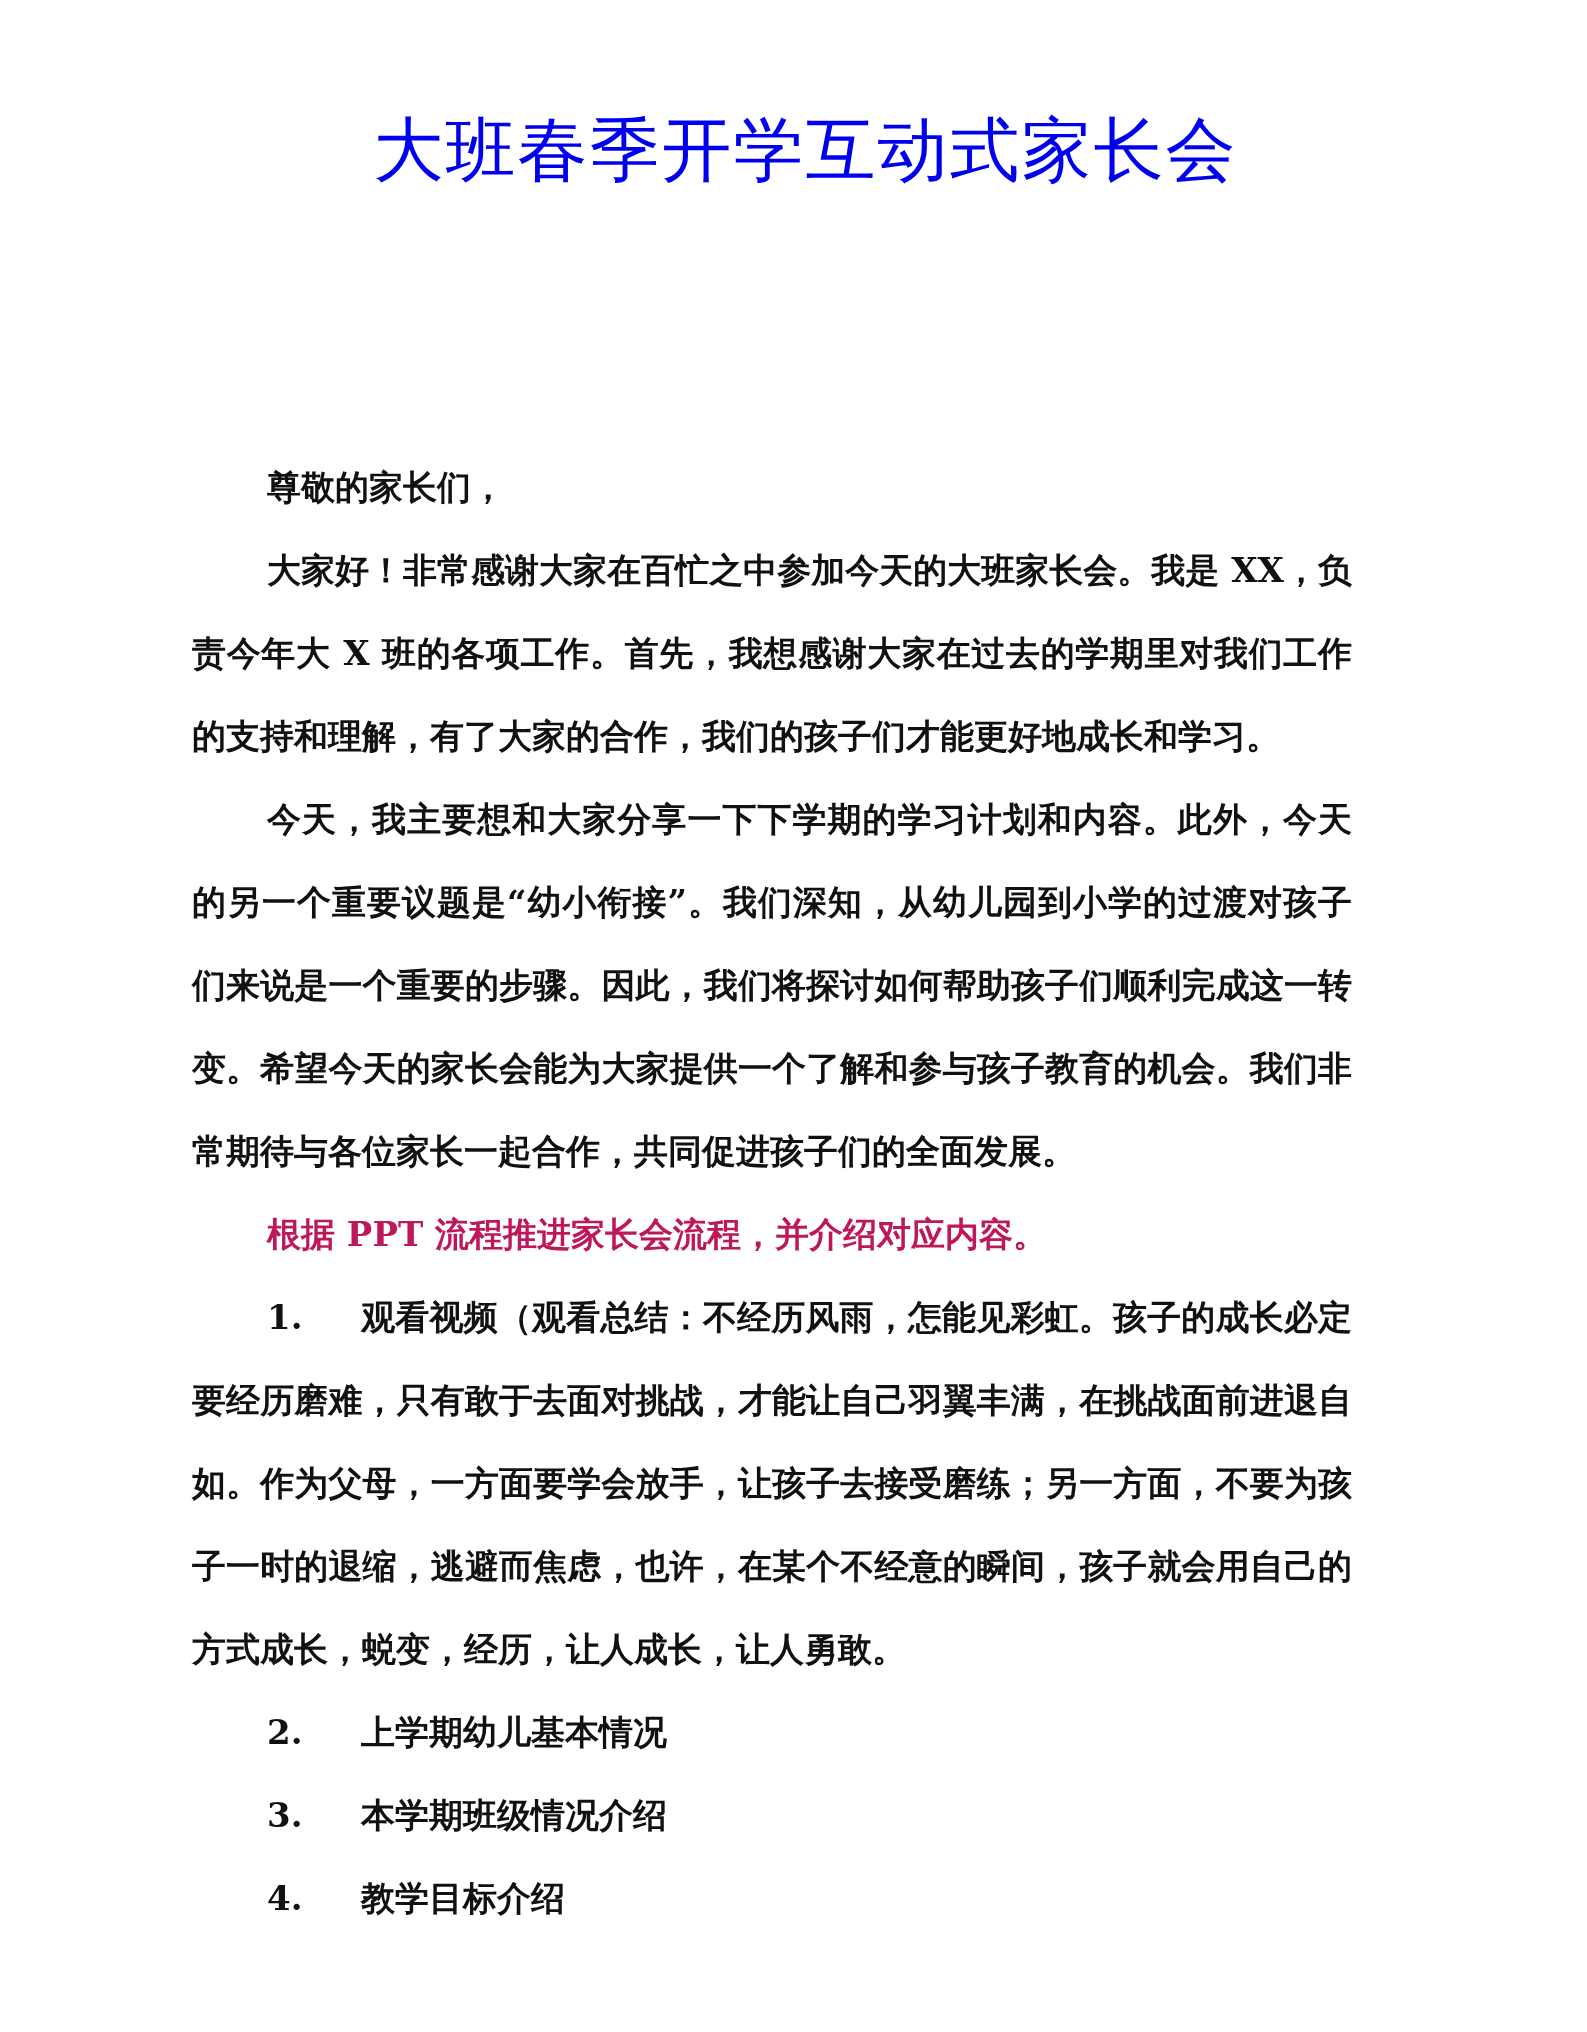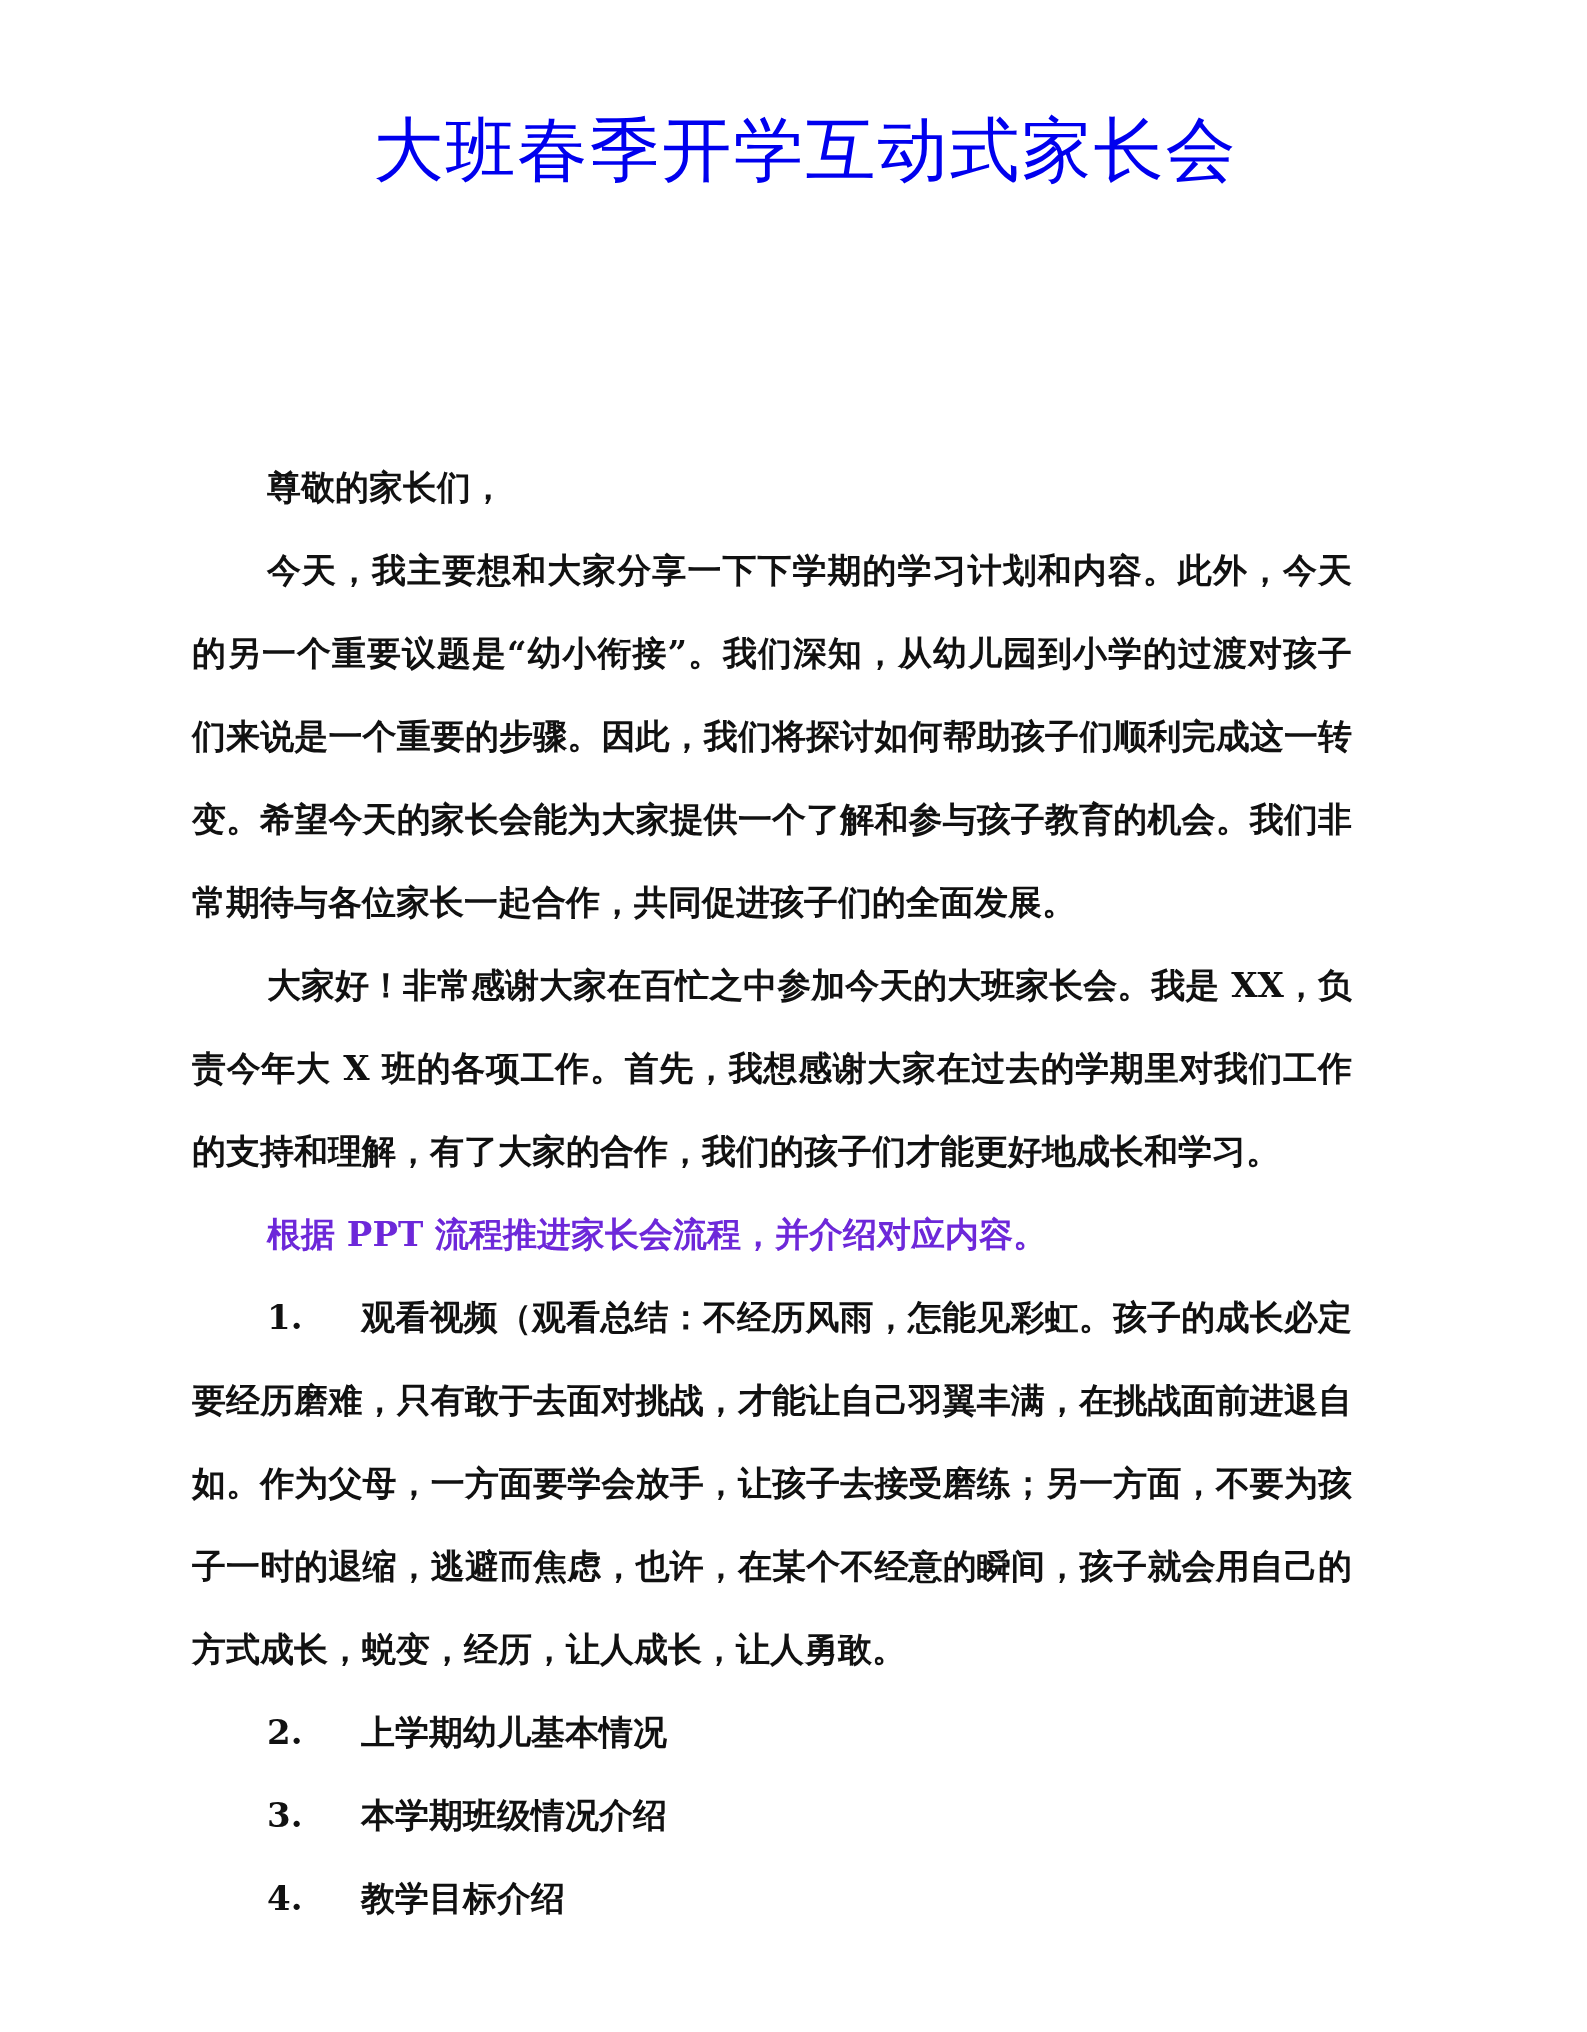--- a/index.html
+++ b/index.html
@@ -12,35 +12,35 @@
   }
   .title.l1 { top: 105px; }
   .title.l2 { top: 230px; }
   .body-text {
     position: absolute; left: 180px; width: 1160px;
     font-family: "DejaVu Serif", "Liberation Serif", serif;
     font-size: 34px; line-height: 83px; color: #111111;
     text-align: justify; text-align-last: left; font-weight: bold;
   }
   .para { margin: 0; text-indent: 75px; }
-  .para.blue { color: #6d28d9; }
+  .para.blue { color: #be185d; }
   .list-item { margin: 0; position: relative; }
   .list-item .num { display: inline-block; width: 94px; padding-left: 75px; }
   .list-item.first { text-indent: 0; }
 </style>
 </head>
 <body>
 
 <div class="page">
   <div class="title l1">大班春季开学互动式家长会</div>
 
   <div class="body-text" style="top: 446px;">
     <p class="para">尊敬的家长们，</p>
+    <p class="para">大家好！非常感谢大家在百忙之中参加今天的大班家长会。我是 XX，负责今年大 X 班的各项工作。首先，我想感谢大家在过去的学期里对我们工作的支持和理解，有了大家的合作，我们的孩子们才能更好地成长和学习。</p>
     <p class="para">今天，我主要想和大家分享一下下学期的学习计划和内容。此外，今天的另一个重要议题是“幼小衔接”。我们深知，从幼儿园到小学的过渡对孩子们来说是一个重要的步骤。因此，我们将探讨如何帮助孩子们顺利完成这一转变。希望今天的家长会能为大家提供一个了解和参与孩子教育的机会。我们非常期待与各位家长一起合作，共同促进孩子们的全面发展。</p>
-    <p class="para">大家好！非常感谢大家在百忙之中参加今天的大班家长会。我是 XX，负责今年大 X 班的各项工作。首先，我想感谢大家在过去的学期里对我们工作的支持和理解，有了大家的合作，我们的孩子们才能更好地成长和学习。</p>
     <p class="para blue">根据 PPT 流程推进家长会流程，并介绍对应内容。</p>
 
     <p class="list-item first"><span class="num">1.</span><span>观看视频（观看总结：不经历风雨，怎能见彩虹。孩子的成长必定要经历磨难，只有敢于去面对挑战，才能让自己羽翼丰满，在挑战面前进退自如。作为父母，一方面要学会放手，让孩子去接受磨练；另一方面，不要为孩子一时的退缩，逃避而焦虑，也许，在某个不经意的瞬间，孩子就会用自己的方式成长，蜕变，经历，让人成长，让人勇敢。</span></p>
     <p class="list-item"><span class="num">2.</span><span>上学期幼儿基本情况</span></p>
     <p class="list-item"><span class="num">3.</span><span>本学期班级情况介绍</span></p>
     <p class="list-item"><span class="num">4.</span><span>教学目标介绍</span></p>
   </div>
 </div>
 
 </body></html>

